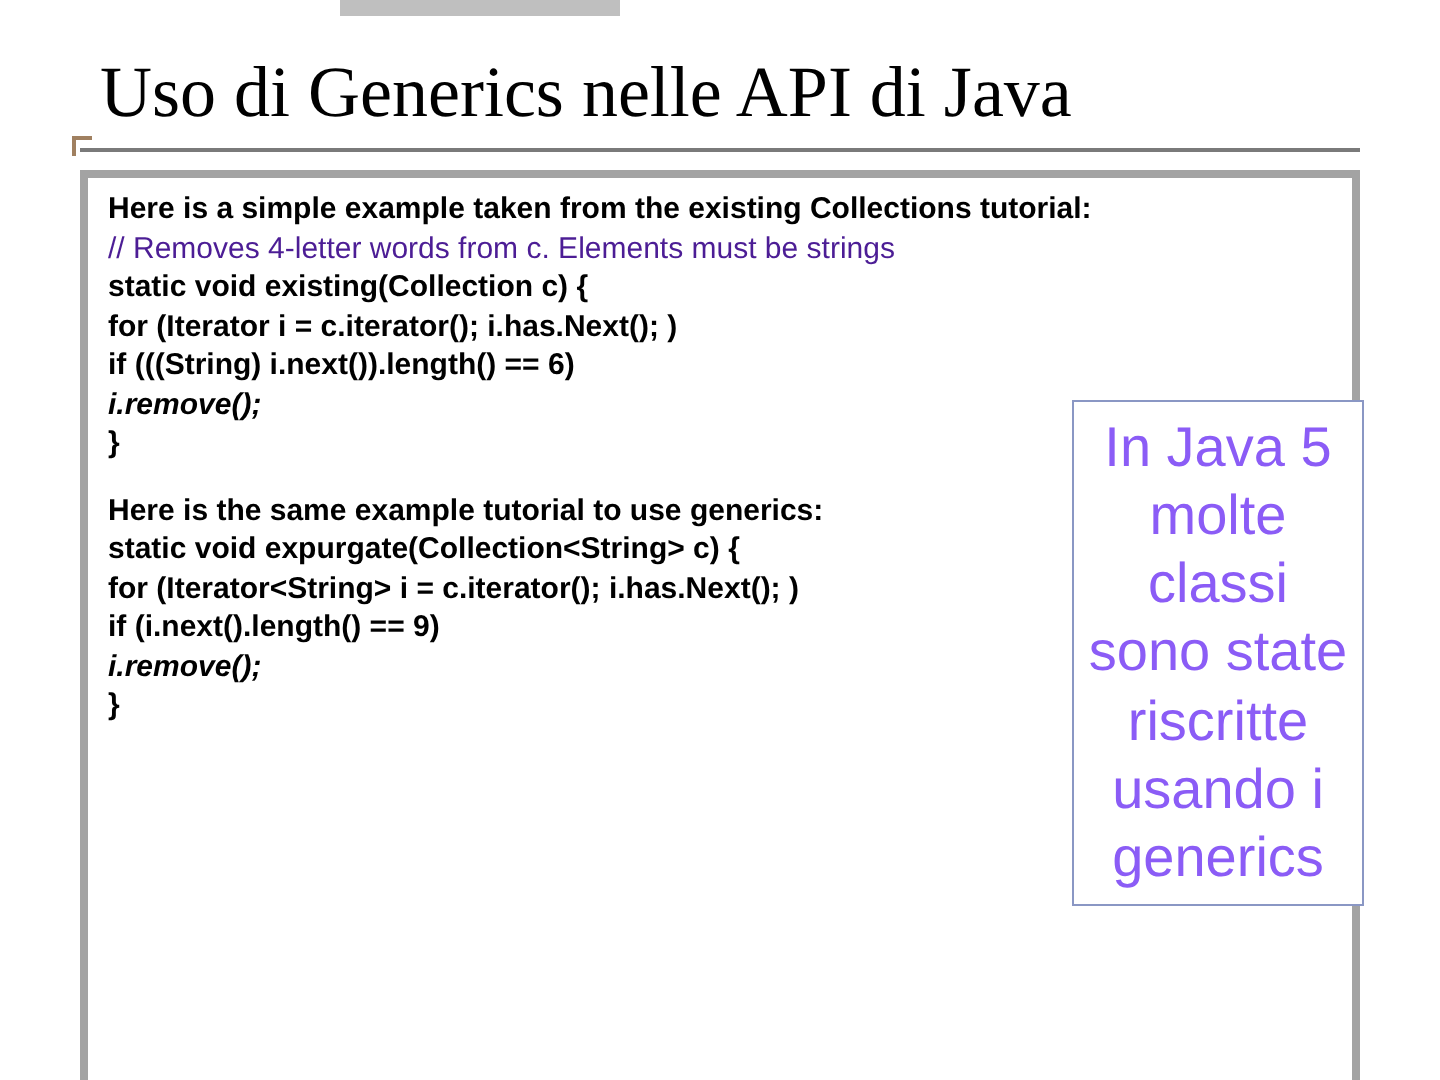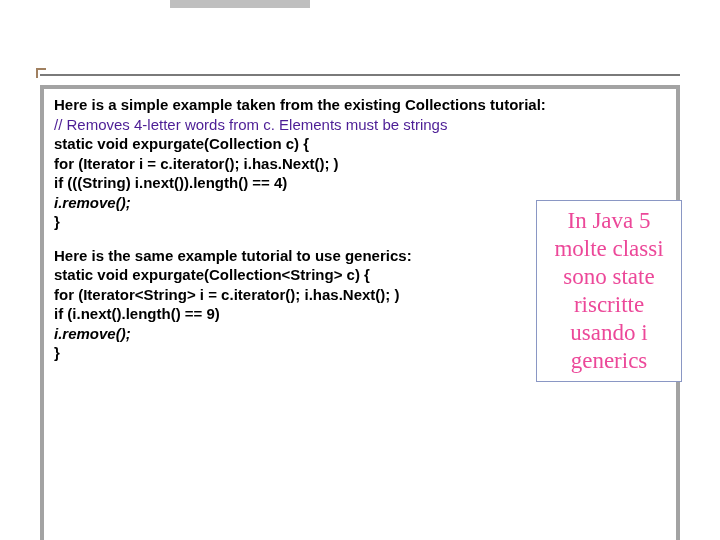--- a/index.html
+++ b/index.html
@@ -70,42 +70,43 @@
   .indent3 { margin-left: 66px; }
   .indent4 { margin-left: 78px; font-style: italic; }
   .callout {
     position: absolute;
     top: 200px;
     right: 38px;
     width: 146px;
     border: 1px solid #8a97c4;
     background: #fff;
     padding: 6px 4px;
-    font-family: Liberation Serif, serif;
-    font-size: 23px;
+    font-family: Liberation Sans, sans-serif;
+    font-size: 28px;
     text-align: center;
     line-height: 1.22;
-    color: #ec4899;
+    color: #8b5cf6;
   }
 </style>
 </head>
 <body>
 
 <div class="slide">
   <div class="top-shadow"></div>
   <div class="corner-deco"></div>
+  <h1 class="title">Uso di Generics nelle API di Java</h1>
   <div class="title-underline"></div>
 
   <div class="content-box">
     <p class="bold">Here is a simple example taken from the existing Collections tutorial:</p>
 
     <p class="indent1 red">// Removes 4-letter words from c. Elements must be strings</p>
-    <p class="indent1 bold">static void expurgate(Collection c) {</p>
+    <p class="indent1 bold">static void existing(Collection c) {</p>
     <p class="indent2 bold">for (Iterator i = c.iterator(); i.has.Next(); )</p>
-    <p class="indent3 bold">if (((String) i.next()).length() == 4)</p>
+    <p class="indent3 bold">if (((String) i.next()).length() == 6)</p>
     <p class="indent4 bold">i.remove();</p>
     <p class="indent1 bold">}</p>
 
     <p style="height:14px"></p>
 
     <p class="bold">Here is the same example tutorial to use generics:</p>
     <p class="indent1 bold">static void expurgate(Collection&lt;String&gt; c) {</p>
     <p class="indent2 bold">for (Iterator&lt;String&gt; i = c.iterator(); i.has.Next(); )</p>
     <p class="indent3 bold">if (i.next().length() == 9)</p>
     <p class="indent4 bold">i.remove();</p>

